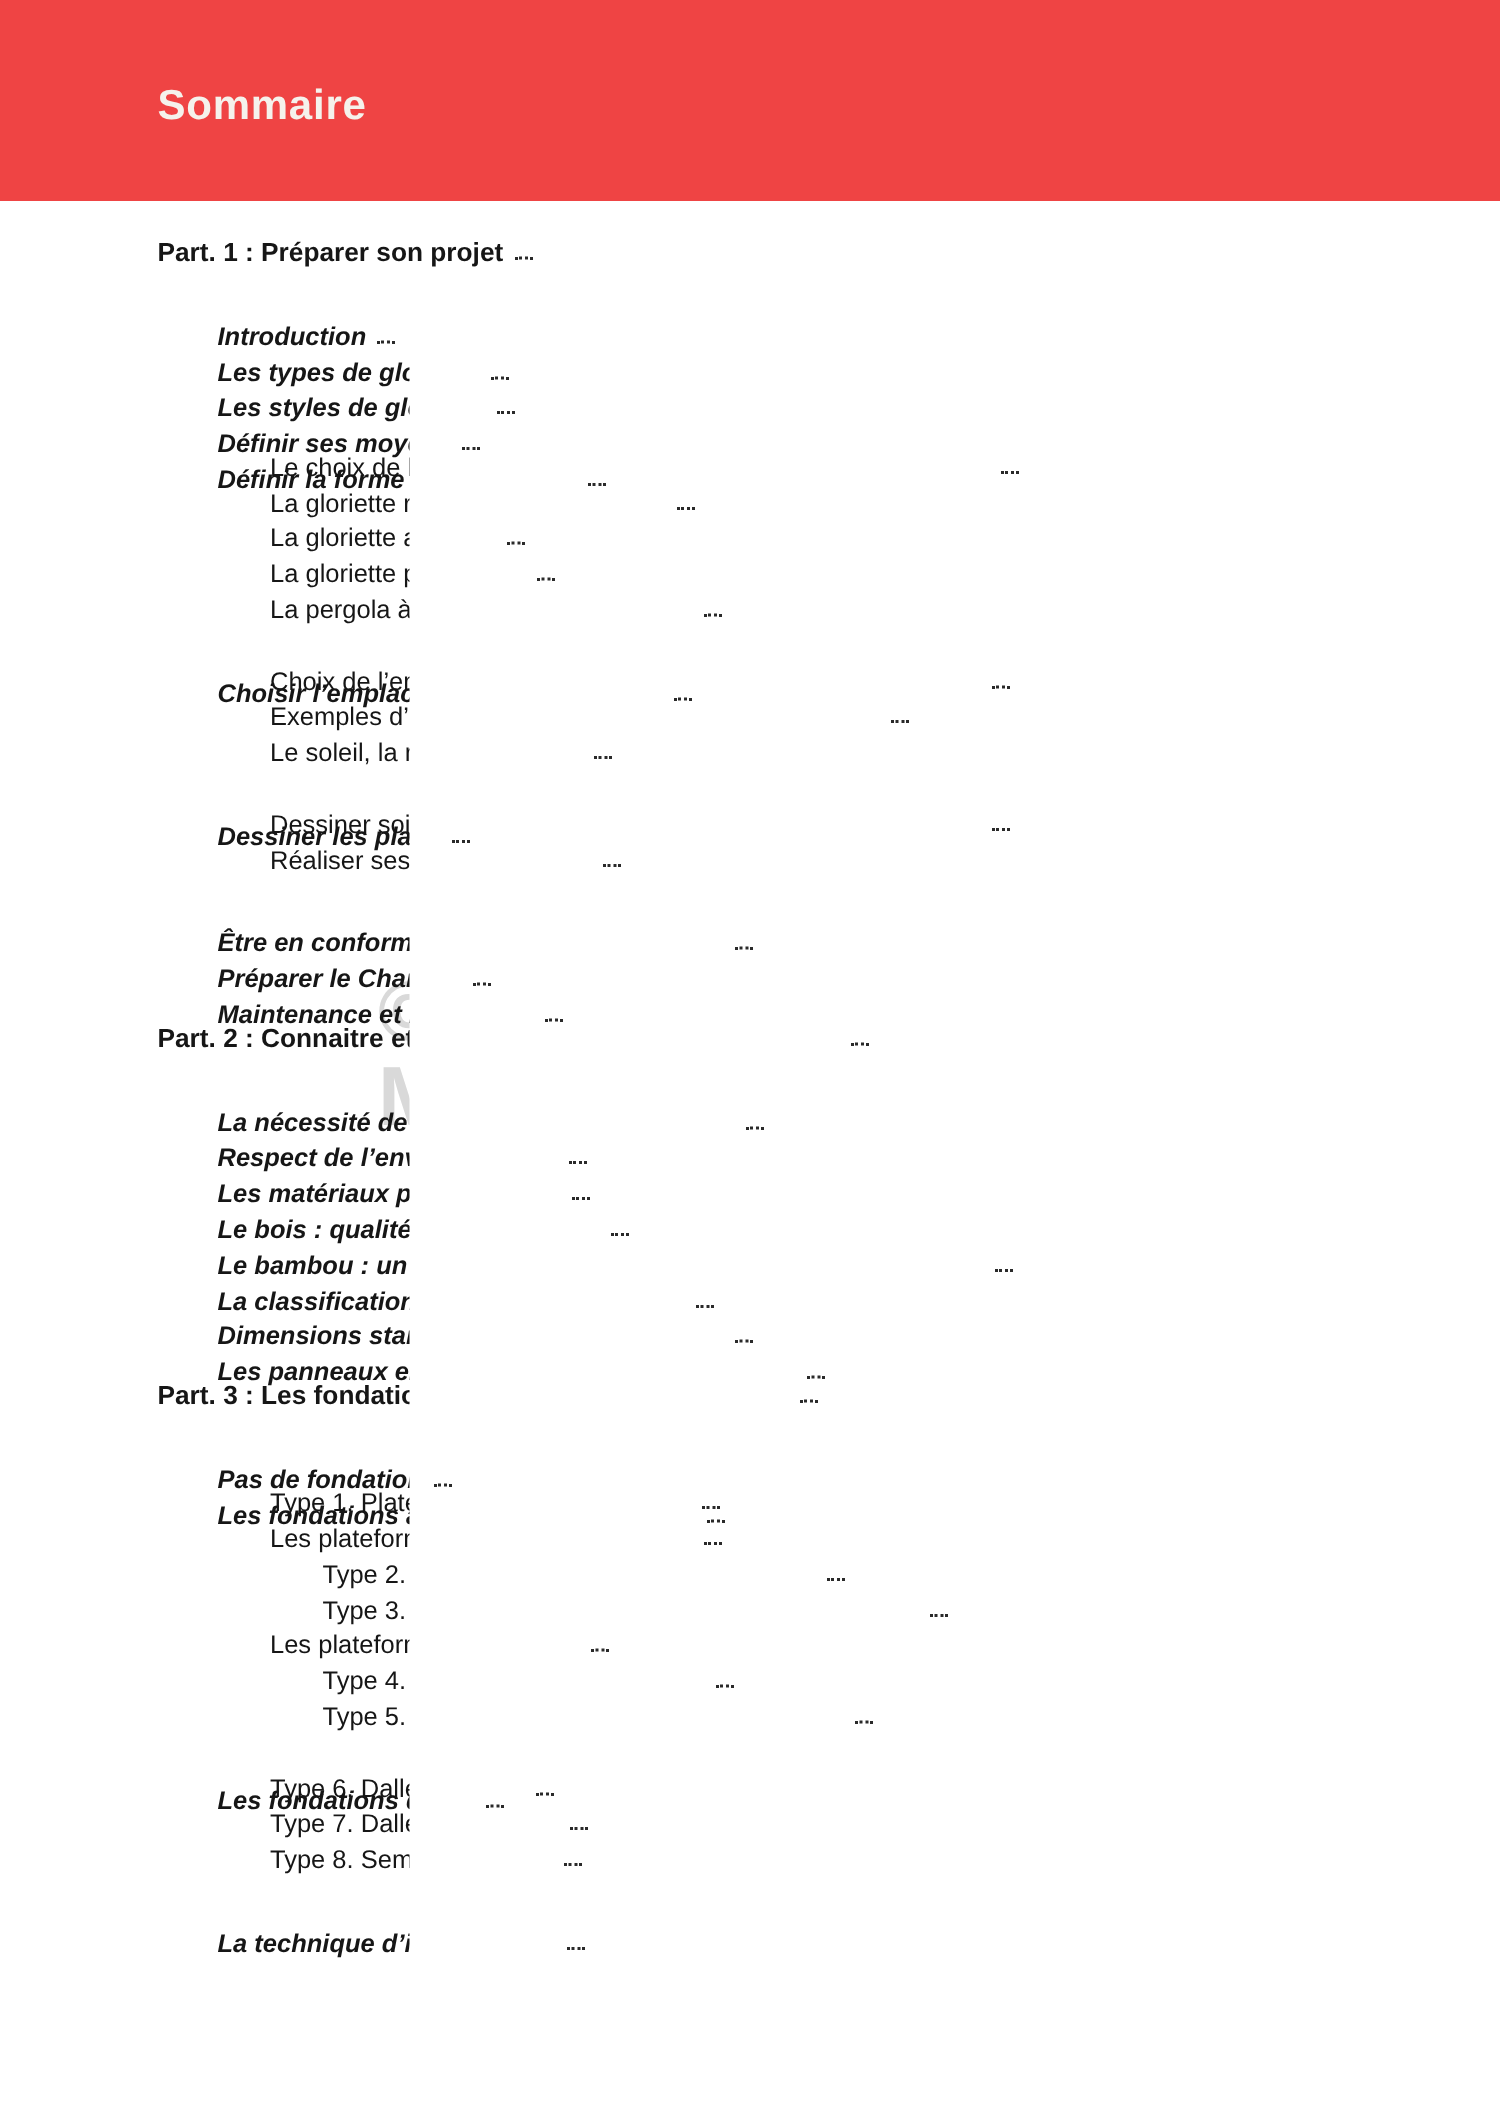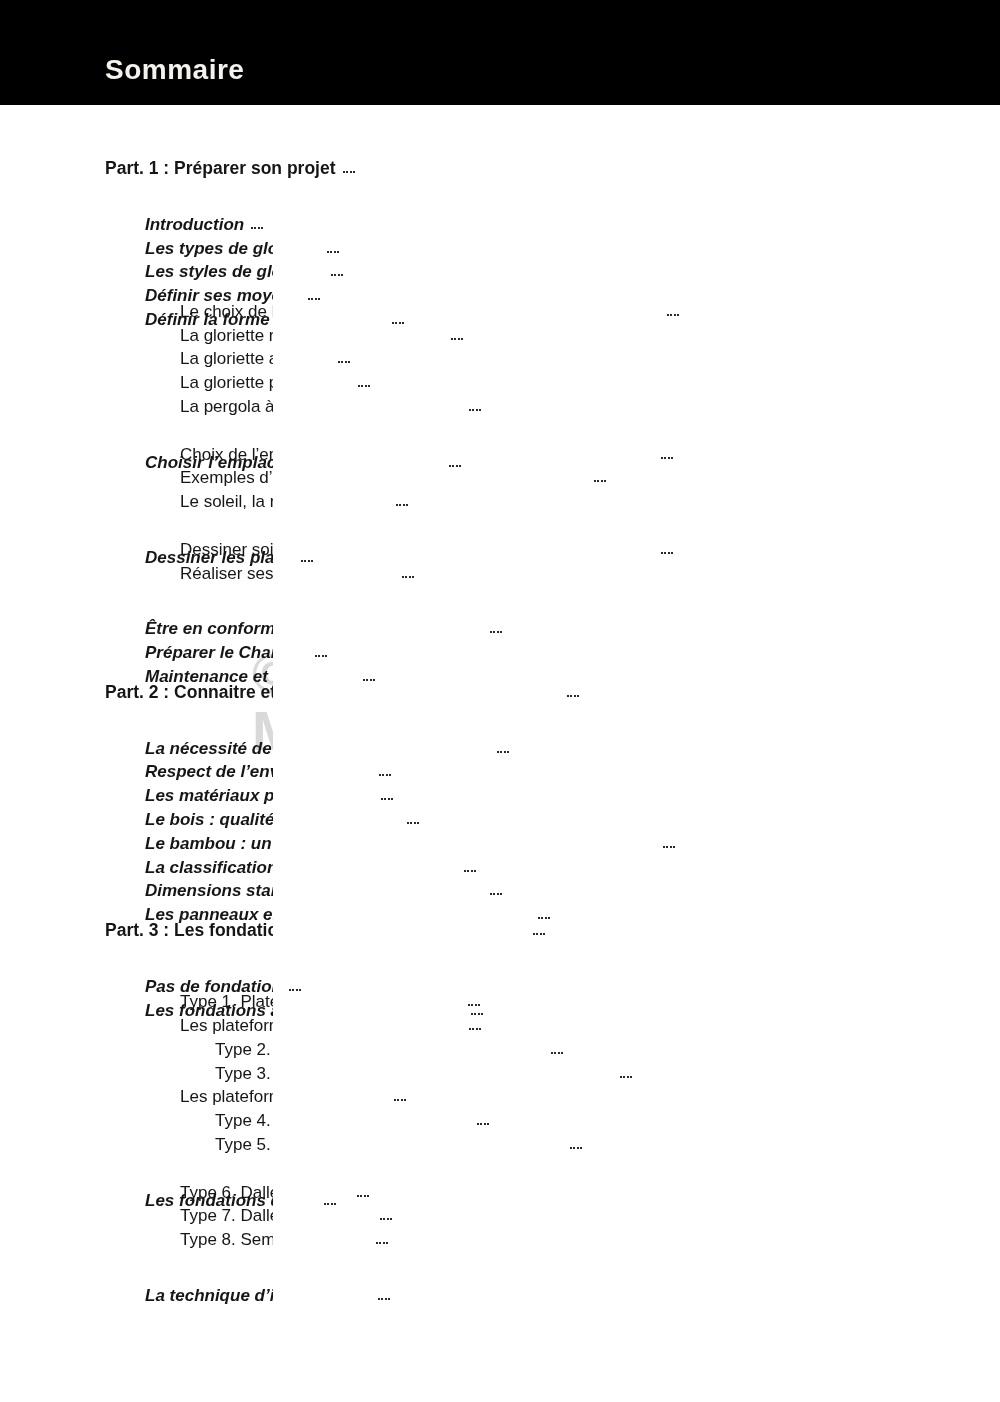--- a/index.html
+++ b/index.html
@@ -6,22 +6,22 @@
   .page{
     position:relative;
     width:1000px;height:1402px;
     background:#ffffff;
     overflow:hidden;
     font-family:"Liberation Sans","DejaVu Sans",sans-serif;
     color:#161616;
   }
   .header{
     position:absolute;top:0;left:0;
-    width:100%;height:105px;
-    background:#000000;
+    width:100%;height:134px;
+    background:#ef4444;
     box-sizing:border-box;
     padding:56px 0 16px 105px;
   }
   .header-title{
     font-size:28px;
     font-weight:bold;
     line-height:1;
     color:#f5f2ec;
     letter-spacing:0.5px;
   }

